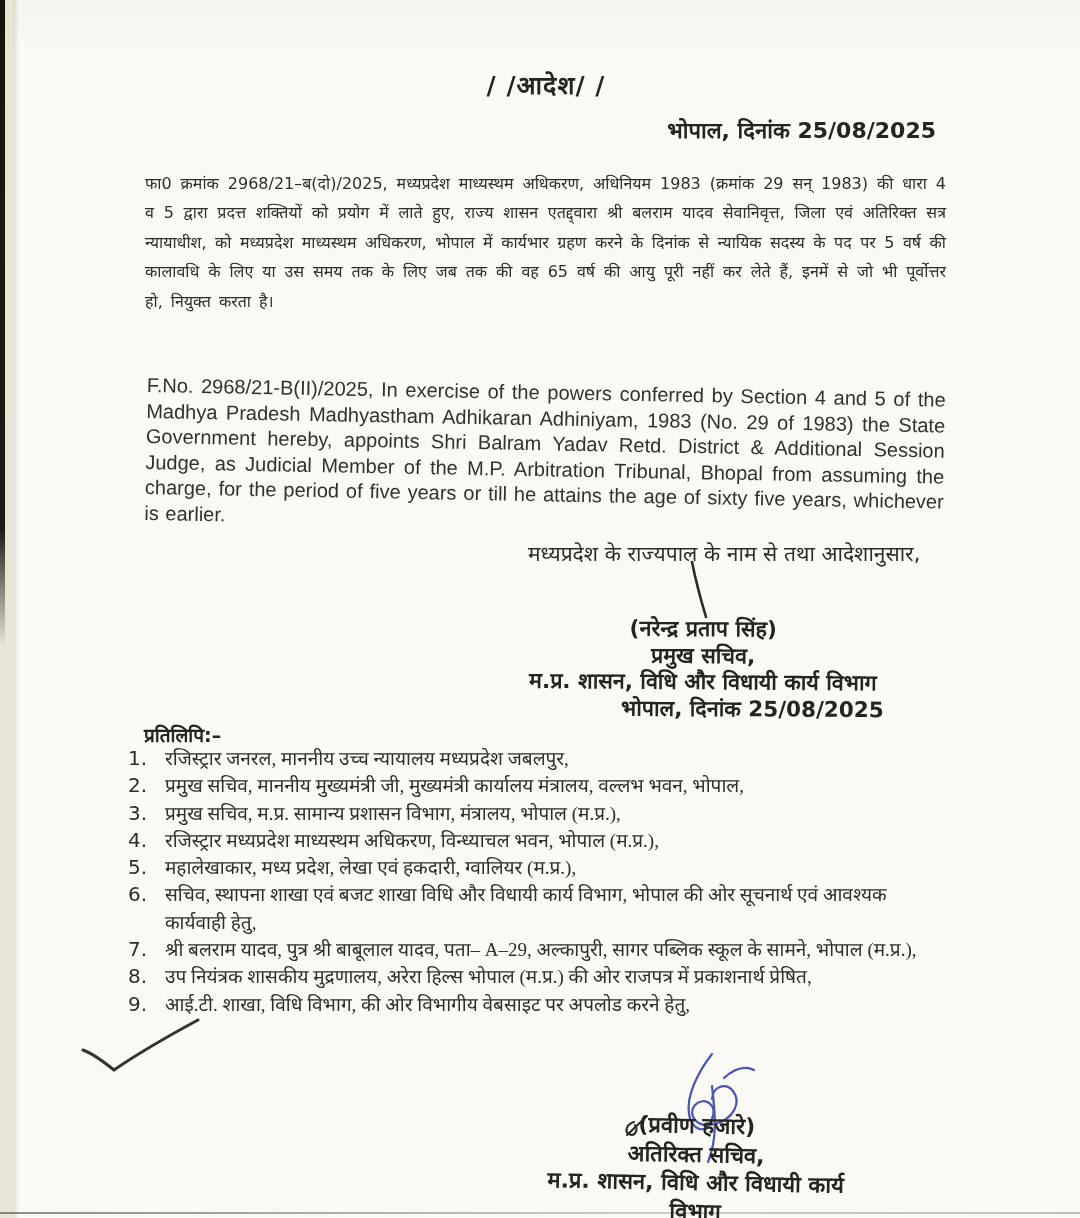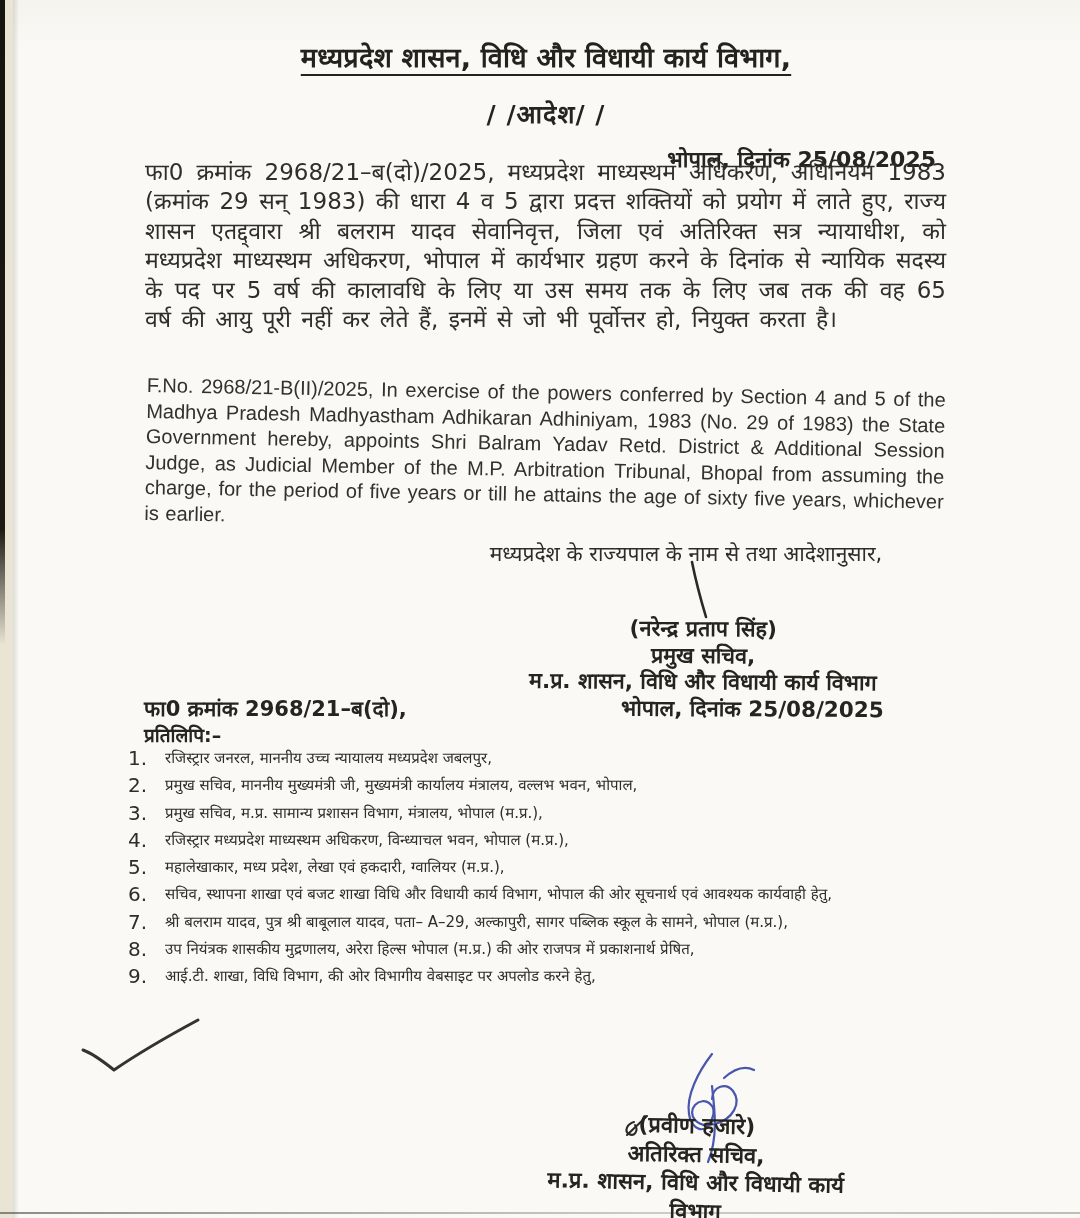--- a/index.html
+++ b/index.html
@@ -27,54 +27,54 @@
                  background:linear-gradient(90deg, rgba(70,68,62,.6), rgba(120,117,108,.35) 60%, rgba(120,117,108,.45)); }
 
   .abs { position:absolute; }
 
   .title-block { left:140px; top:38px; width:812px; text-align:center; }
   .dept-title {
     font-size:27px; font-weight:bold; color:#24221c; letter-spacing:.2px;
     text-decoration:underline; text-decoration-thickness:2px; text-underline-offset:7px;
     display:inline-block;
   }
-  .order-heading { margin-top:21px; font-size:25px; font-weight:bold; color:#26241e; letter-spacing:1px; }
+  .order-heading { margin-top:29px; font-size:25px; font-weight:bold; color:#26241e; letter-spacing:1px; }
   .top-date { margin-top:13px; text-align:right; padding-right:16px;
               font-size:22px; font-weight:bold; color:#26241e; }
 
   .hindi-para {
-    left:145px; top:158px; width:801px;
-    font-size:23px; line-height:29.4px; text-align:justify;
+    left:145px; top:169px; width:801px;
+    font-size:16px; line-height:29.4px; text-align:justify;
     color:#302e29; word-spacing:3px;
   }
   .english-para {
     left:147px; top:373px; width:799px;
     font-family:"Liberation Sans", sans-serif;
     font-size:20px; line-height:25.6px; text-align:justify;
     color:#33312c; transform:rotate(1.05deg); transform-origin:0 0;
     word-spacing:1px;
   }
 
-  .authority-line { left:484px; top:539px; width:404px; text-align:center;
+  .authority-line { left:528px; top:539px; width:404px; 
                     font-size:21px; color:#2e2c27; }
 
   .stroke-svg { left:682px; top:559px; }
 
   .sig1 { left:520px; top:616px; width:366px; font-weight:bold; color:#26241e;
           transform:rotate(.4deg); }
   .sig1 .line { font-size:21.5px; line-height:26.5px; text-align:center; }
   .sig1 .date { text-align:right; padding-right:2px; }
 
   .file-line   { left:144px; top:694px; font-size:21px; font-weight:bold; color:#26241e; }
   .copies-label{ left:144px; top:722px; font-size:19px; font-weight:bold; color:#26241e; }
 
   .copies-list { left:128px; top:745px; width:822px; }
   .copy-row { display:flex; align-items:flex-start; min-height:27.3px; }
   .copy-num { width:30px; flex:0 0 30px; font-size:20px; line-height:27.3px; color:#2f2d28; }
-  .copy-txt { flex:1; font-size:15px; line-height:27.3px; color:#2f2d28; padding-left:7px; }
+  .copy-txt { flex:1; font-size:19px; line-height:27.3px; color:#2f2d28; padding-left:7px;font-family:Liberation Serif, serif; }
   .copy-row.justify .copy-txt { text-align:justify; }
 
   .trailing-line { left:118px; top:1063px; font-size:20.3px; line-height:27px; color:#2f2d28; }
 
   .tick-svg { left:76px; top:1010px; }
 
   .sign-svg { left:638px; top:1046px; mix-blend-mode:multiply; }
   .flick-svg { left:622px; top:1112px; }
 
   .sig2 { left:528px; top:1112px; width:338px; font-weight:bold; color:#26241e;
@@ -85,21 +85,20 @@
 <body>
 
 <div class="page">
 
   <div class="edge-cream"></div>
   <div class="edge-black"></div>
   <div class="edge-shadow"></div>
   <div class="edge-bottom"></div>
 
   <div class="abs title-block">
-    <div><span class="dept-title">मध्यप्रदेश शासन, विधि और विधायी कार्य विभाग,</span></div>
     <div class="order-heading">/ /आदेश/ /</div>
     <div class="top-date">भोपाल, दिनांक 25/08/2025</div>
   </div>
 
   <div class="abs hindi-para">फा0 क्रमांक 2968/21–ब(दो)/2025, मध्यप्रदेश माध्यस्थम अधिकरण, अधिनियम 1983 (क्रमांक 29 सन् 1983) की धारा 4 व 5 द्वारा प्रदत्त शक्तियों को प्रयोग में लाते हुए, राज्य शासन एतद्द्वारा श्री बलराम यादव सेवानिवृत्त, जिला एवं अतिरिक्त सत्र न्यायाधीश, को मध्यप्रदेश माध्यस्थम अधिकरण, भोपाल में कार्यभार ग्रहण करने के दिनांक से न्यायिक सदस्य के पद पर 5 वर्ष की कालावधि के लिए या उस समय तक के लिए जब तक की वह 65 वर्ष की आयु पूरी नहीं कर लेते हैं, इनमें से जो भी पूर्वोत्तर हो, नियुक्त करता है।</div>
 
   <div class="abs english-para">F.No. 2968/21-B(II)/2025, In exercise of the powers conferred by Section 4 and 5 of the Madhya Pradesh Madhyastham Adhikaran Adhiniyam, 1983 (No. 29 of 1983) the State Government hereby, appoints Shri Balram Yadav Retd. District &amp; Additional Session Judge, as Judicial Member of the M.P. Arbitration Tribunal, Bhopal from assuming the charge, for the period of five years or till he attains the age of sixty five years, whichever is earlier.</div>
 
   <div class="abs authority-line">मध्यप्रदेश के राज्यपाल के नाम से तथा आदेशानुसार,</div>
 
@@ -107,21 +106,20 @@
     <path d="M10,3 Q15,28 24,58" fill="none" stroke="#2b2a26" stroke-width="2.6" stroke-linecap="round"></path>
   </svg>
 
   <div class="abs sig1">
     <div class="line">(नरेन्द्र प्रताप सिंह)</div>
     <div class="line">प्रमुख सचिव,</div>
     <div class="line">म.प्र. शासन, विधि और विधायी कार्य विभाग</div>
     <div class="line date">भोपाल, दिनांक 25/08/2025</div>
   </div>
 
-  <div class="abs file-line">फा0 क्रमांक 2968/21–ब(दो),</div>
   <div class="abs copies-label">प्रतिलिपि:–</div>
 
   <div class="abs copies-list">
     <div class="copy-row">
       <span class="copy-num">1.</span>
       <span class="copy-txt">रजिस्ट्रार जनरल, माननीय उच्च न्यायालय मध्यप्रदेश जबलपुर,</span>
     </div>
     <div class="copy-row">
       <span class="copy-num">2.</span>
       <span class="copy-txt">प्रमुख सचिव, माननीय मुख्यमंत्री जी, मुख्यमंत्री कार्यालय मंत्रालय, वल्लभ भवन, भोपाल,</span>

